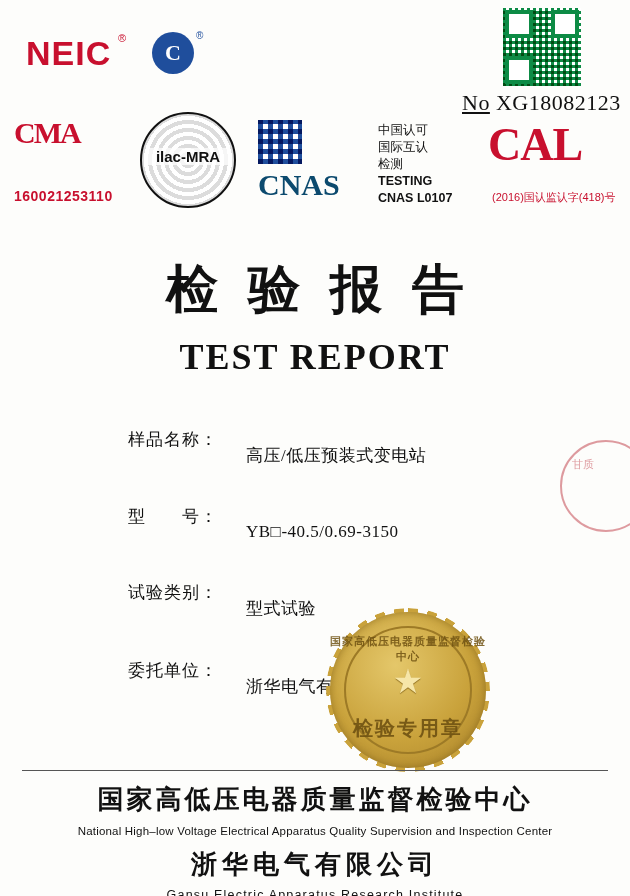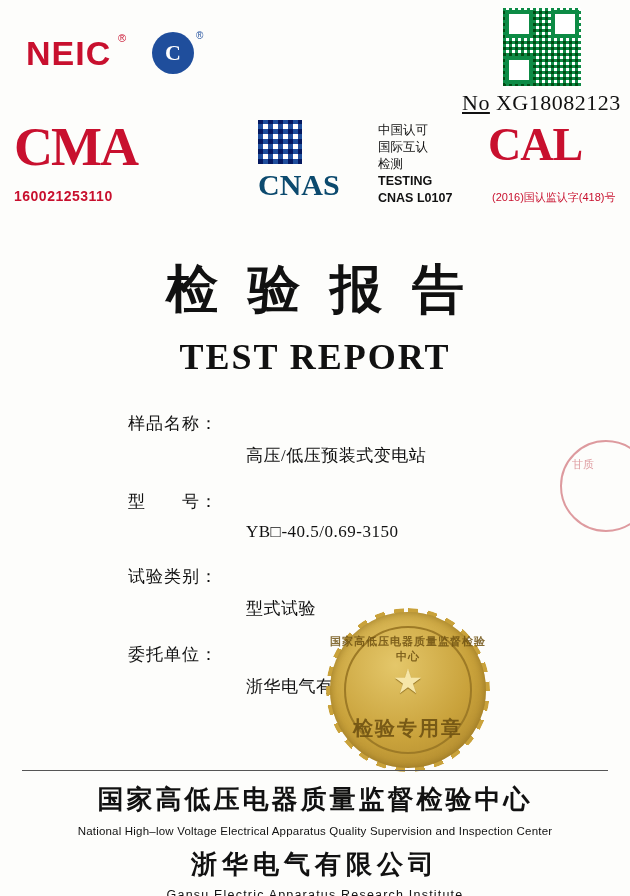--- a/index.html
+++ b/index.html
@@ -100,21 +100,21 @@
   .report-no .nolabel {
     text-decoration: underline;
   }
 
   
   .cma {
     position: absolute;
     left: 14px;
     top: 116px;
     font-family: "Liberation Serif", serif;
-    font-size: 54px;
+    font-size: 30px;
     font-weight: bold;
     color: #c8102e;
     letter-spacing: -2px;
   }
   .cma-no {
     position: absolute;
     left: 14px;
     top: 188px;
     font-family: "Liberation Sans", sans-serif;
     font-size: 14px;
@@ -236,21 +236,21 @@
 
   
   .fields {
     position: absolute;
     left: 128px;
     top: 412px;
     width: 420px;
   }
   .field-row {
     display: flex;
-    align-items: flex-start;
+    align-items: center;
     margin-bottom: 23px;
     font-family: "Liberation Serif", serif;
     font-size: 17px;
     color: #111;
   }
   .field-label {
     width: 118px;
     flex: 0 0 118px;
     letter-spacing: 1px;
   }
@@ -401,20 +401,24 @@
   </div>
 
   <div class="report-no">
     <span class="nolabel">No</span>
     <span>XG18082123</span>
   </div>
 
   <div class="cma">CMA</div>
   <div class="cma-no">160021253110</div>
 
+  <div class="ilac">
+    <div class="ring"></div>
+    <div class="txt">ilac-MRA</div>
+  </div>
 
   <div class="cnas">
     <div class="grid"></div>
     <div class="name">CNAS</div>
   </div>
 
   <div class="cnas-text">
     <div>中国认可</div>
     <div>国际互认</div>
     <div>检测</div>

